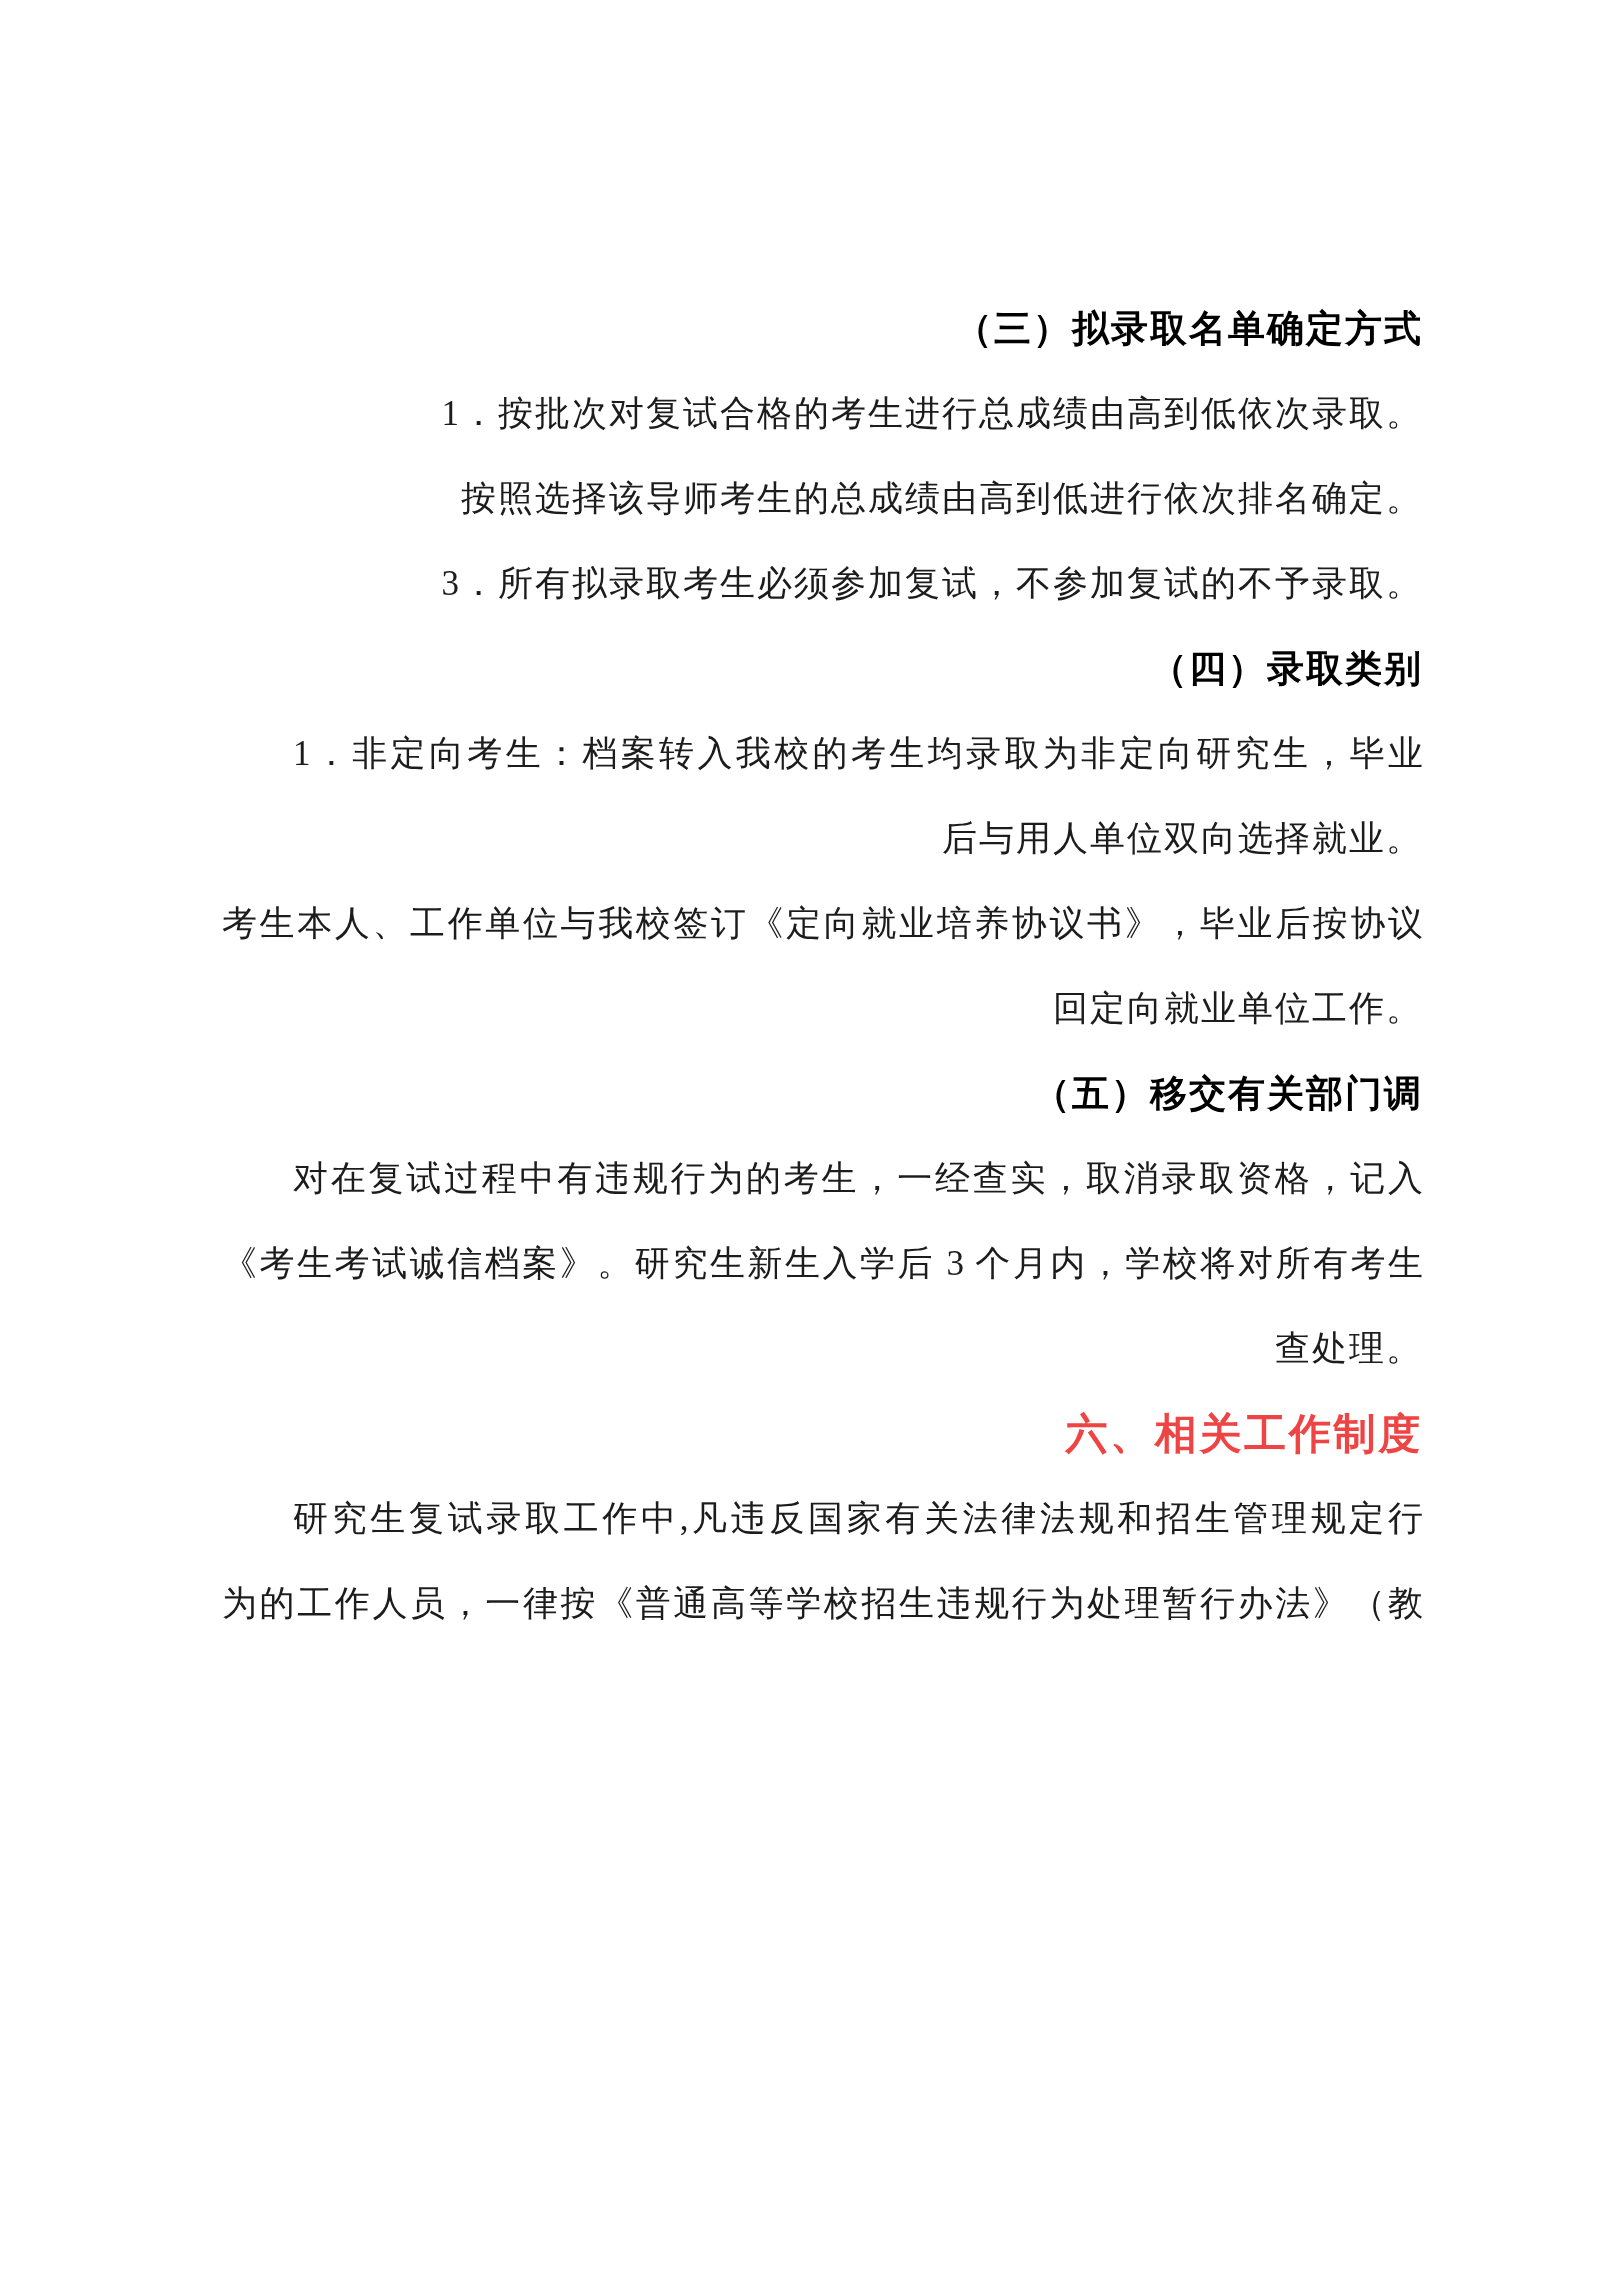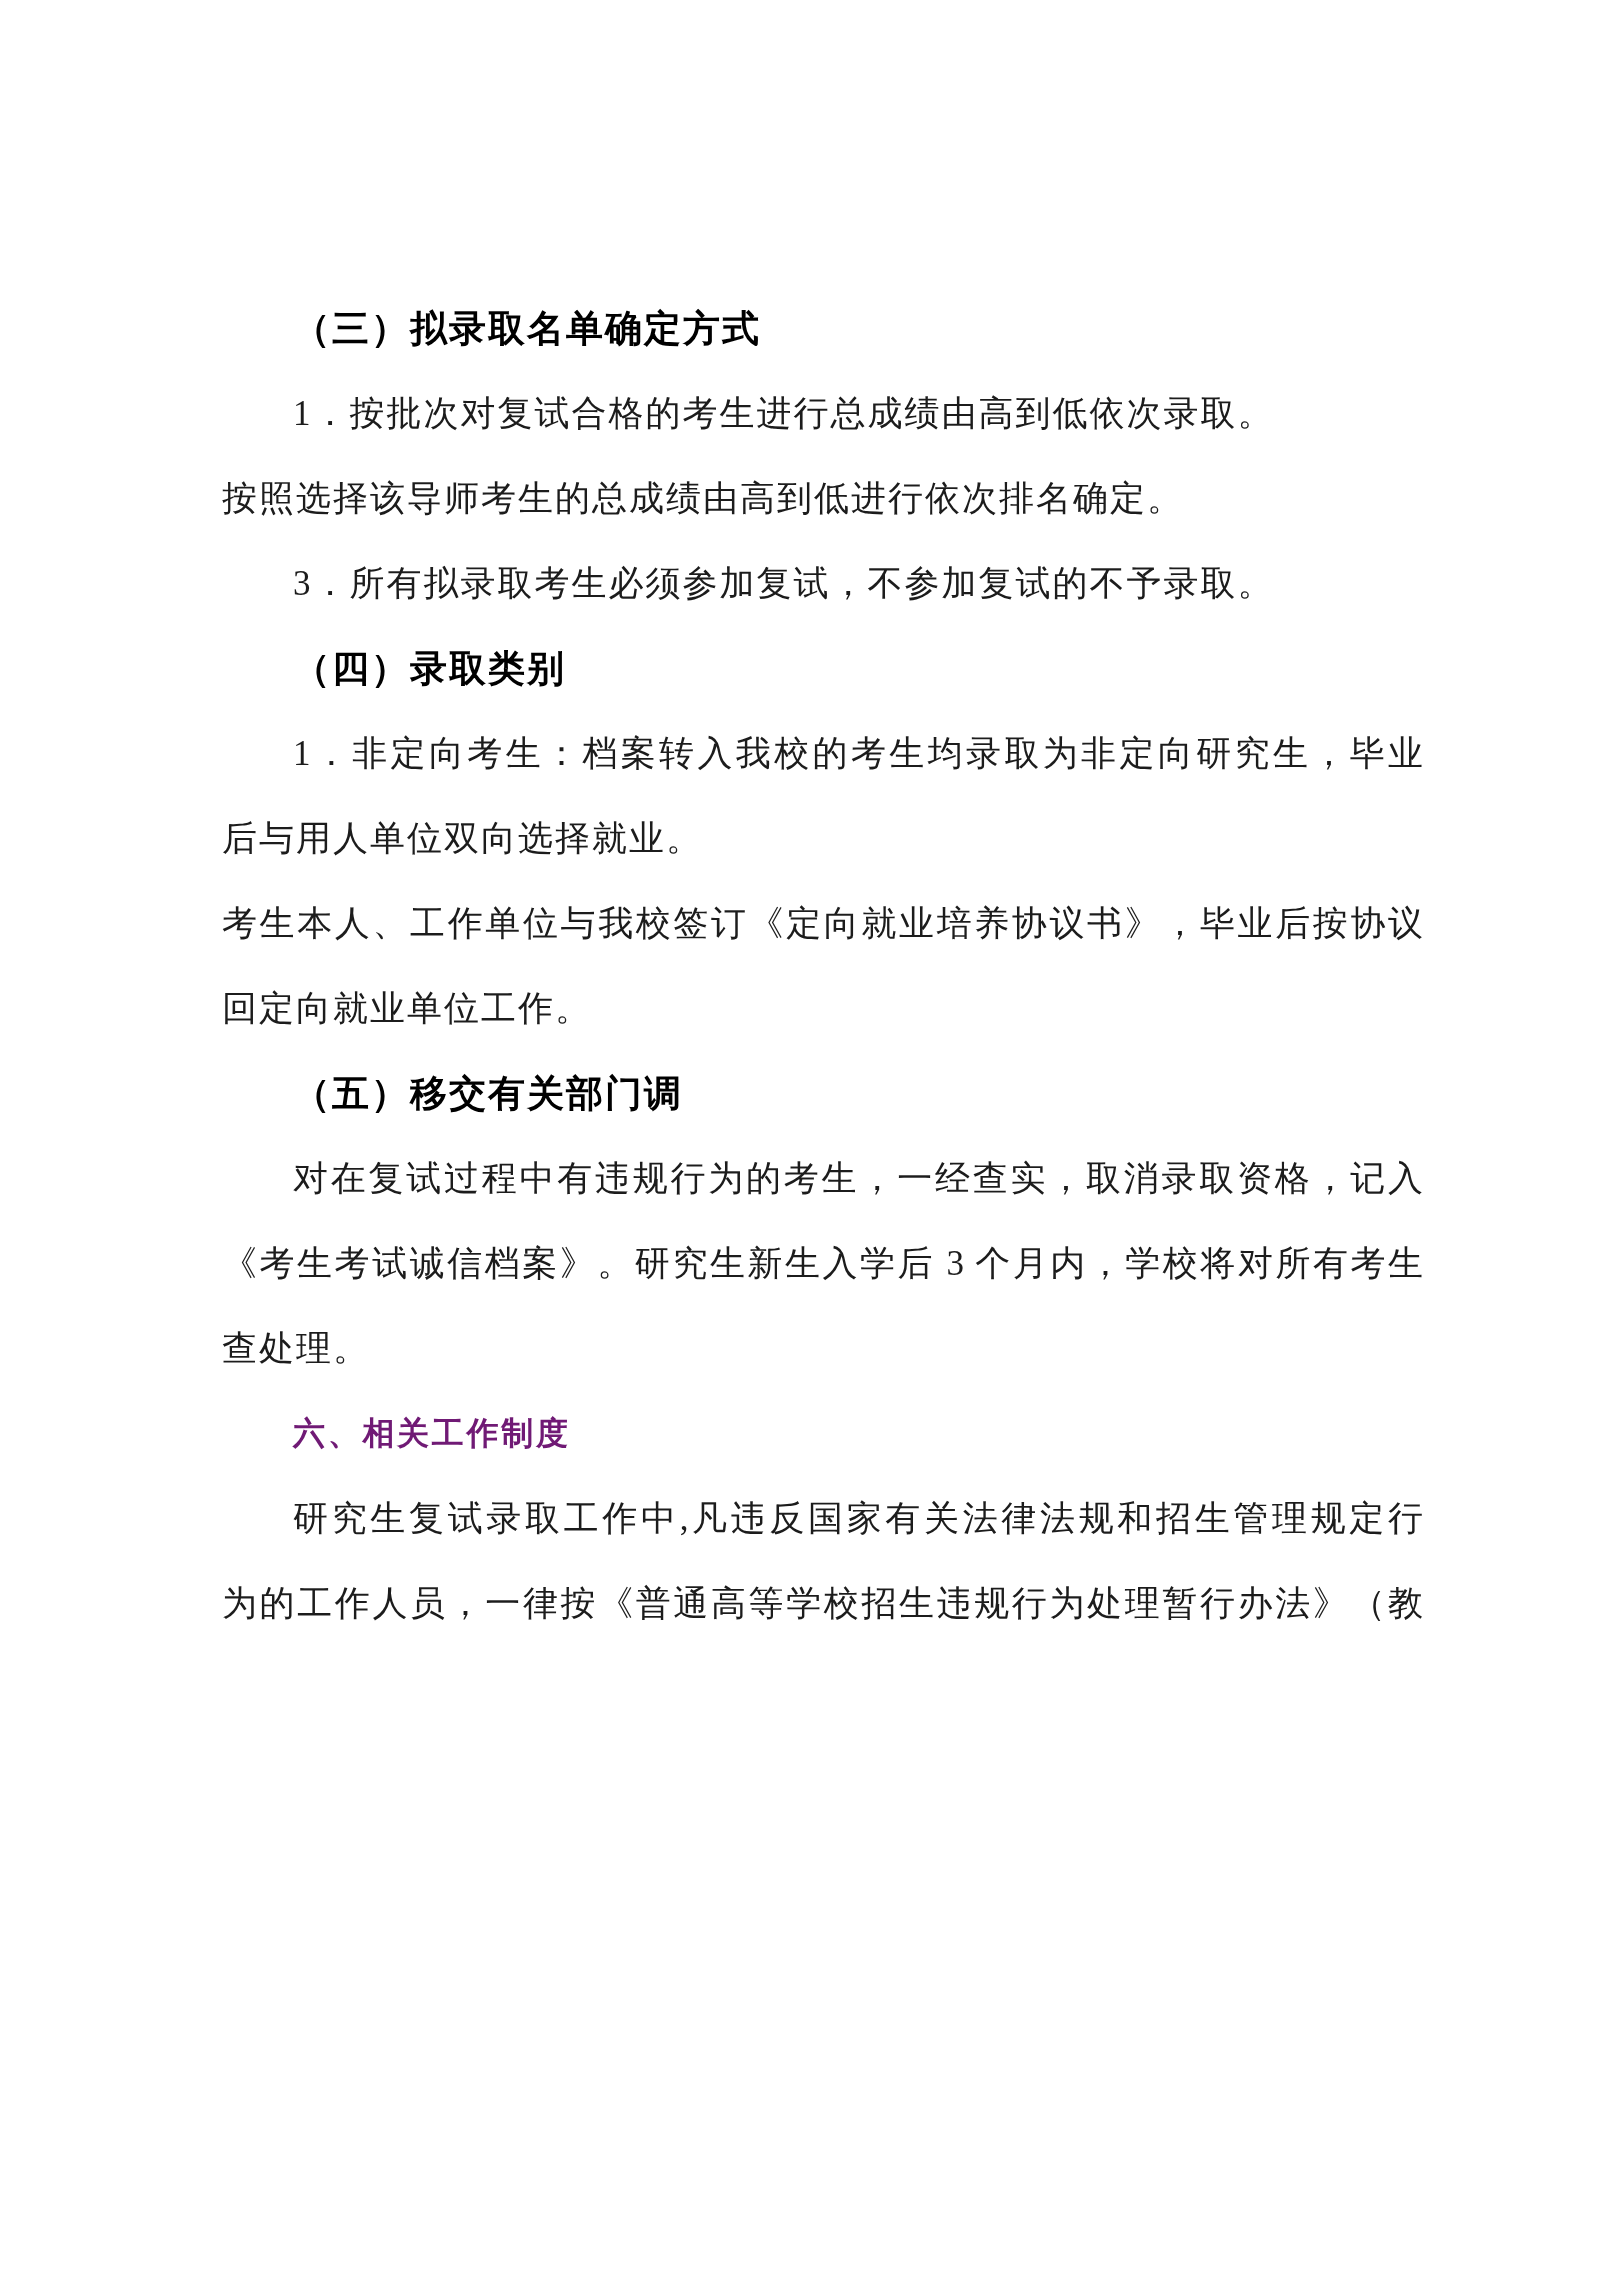--- a/index.html
+++ b/index.html
@@ -19,42 +19,42 @@
     left: 222px;
     top: 286px;
     width: 1201px;
   }
   .line {
     height: 85px;
     line-height: 85px;
     font-size: 35px;
     color: #1c1c1c;
     font-family: "Liberation Serif", "DejaVu Serif", serif;
-    text-align: left;
+    text-align: right;
   }
   .line.indent {
     padding-left: 71px;
   }
   .line.natural {
     letter-spacing: 2px;
   }
   .line.fit {
     text-align: justify;
     text-align-last: justify;
   }
   .line.subhead {
     font-weight: 600;
     color: #000000;
     font-size: 37px;
   }
   .line.mainhead {
     font-family: Liberation Sans, sans-serif;
     font-weight: bold;
-    color: #701a75;
-    font-size: 32px;
+    color: #ef4444;
+    font-size: 42px;
     letter-spacing: 2.7px;
   }
 </style>
 </head>
 <body>
 
 <div class="page">
   <div class="content" id="document-content">
       <div class="line subhead indent natural">（三）拟录取名单确定方式</div>
       <div class="line  indent natural">1．按批次对复试合格的考生进行总成绩由高到低依次录取。</div>

